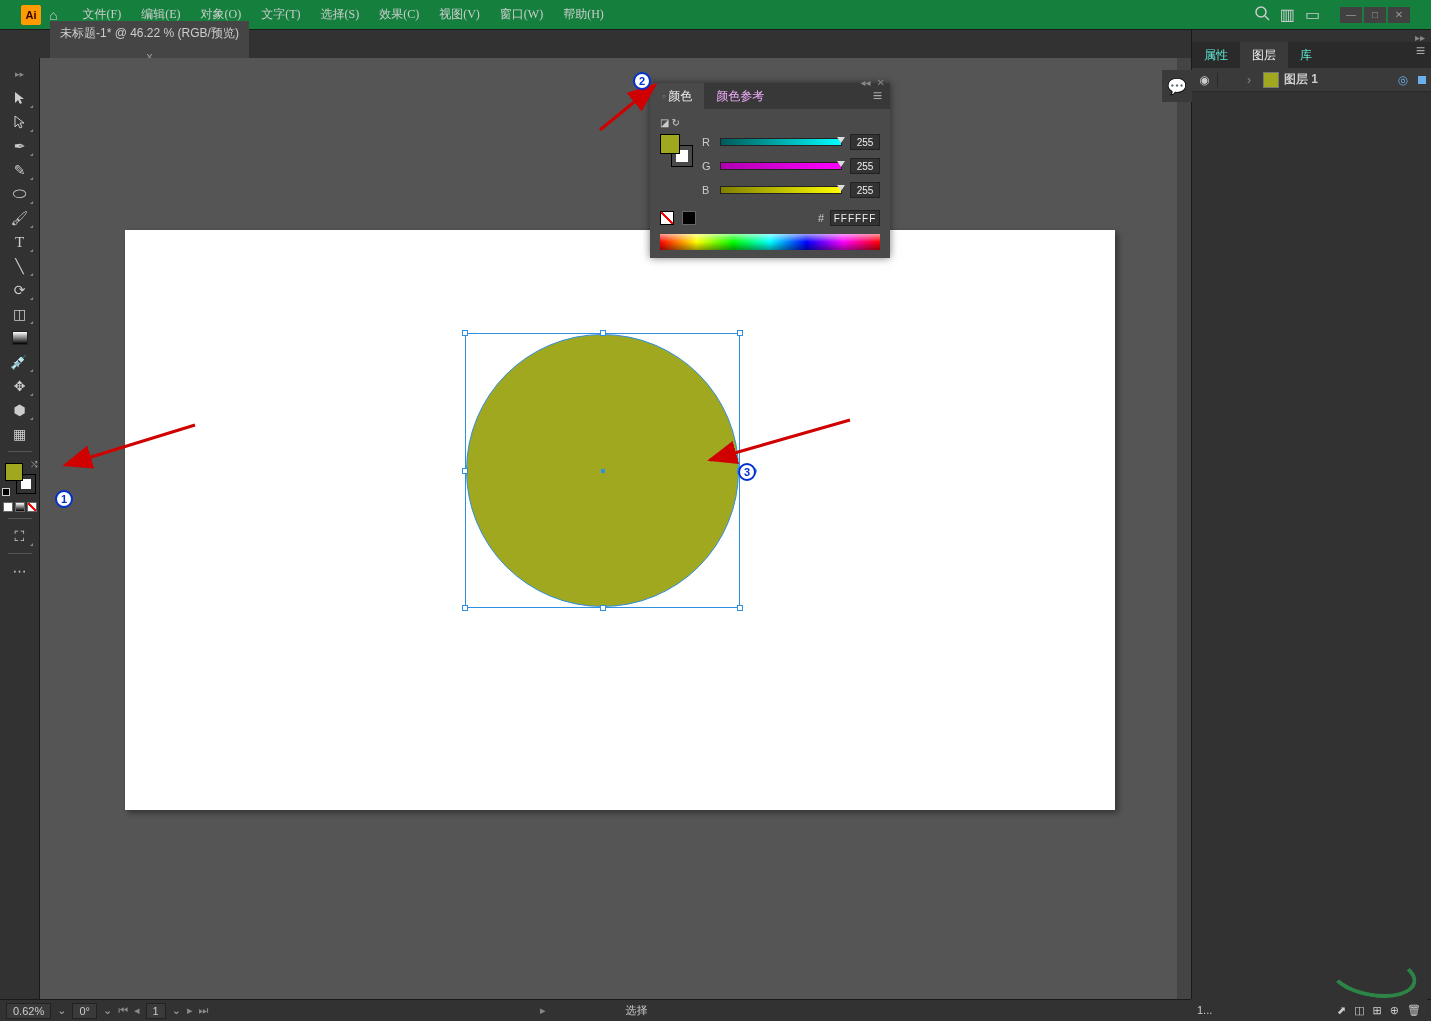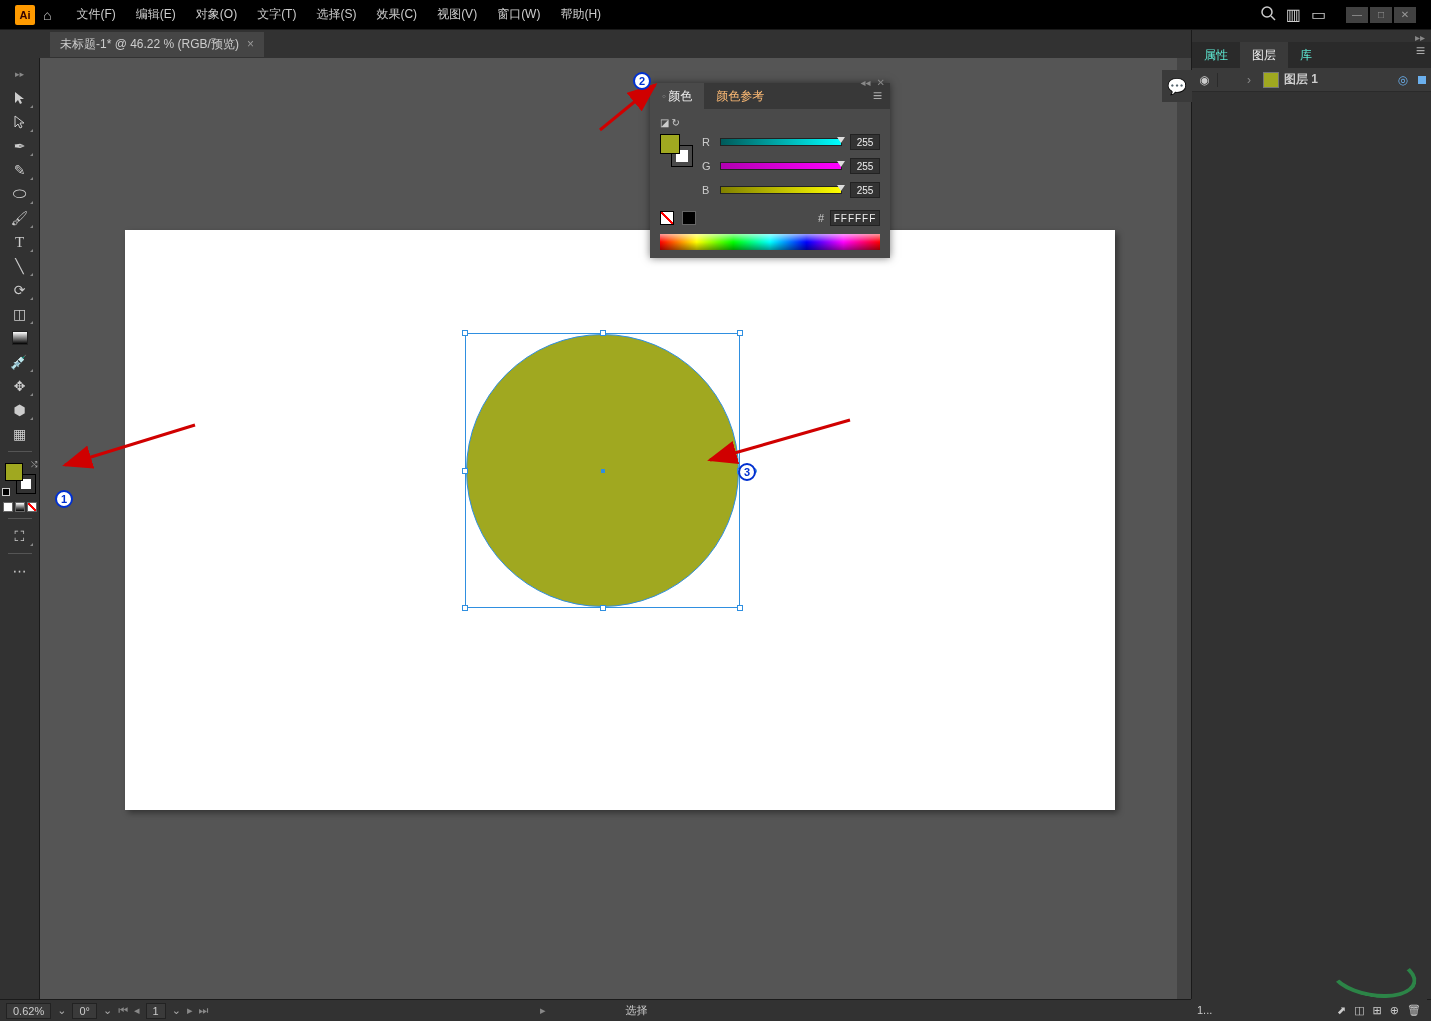--- a/index.html
+++ b/index.html
@@ -1,30 +1,30 @@
 <!DOCTYPE html>
 <html><head>
 <meta charset="utf-8">
 <style>
 * { margin: 0; padding: 0; box-sizing: border-box; font-family: "Microsoft YaHei", Arial, sans-serif; }
 body { background: #323232; overflow: hidden; width: 1431px; height: 1021px; position: relative; }
 
 
-.menubar { height: 30px; background: #000000; display: flex; align-items: center; padding: 0 15px; border-bottom: 1px solid #1a1a1a; }
+.menubar { height: 30px; background: #15803d; display: flex; align-items: center; padding: 0 21px; border-bottom: 1px solid #1a1a1a; }
 .ai-logo { width: 20px; height: 20px; background: #ff9a00; color: #330000; display: flex; align-items: center; justify-content: center; font-weight: bold; font-size: 11px; margin-right: 8px; border-radius: 2px; }
 .home-icon { color: #ccc; margin-right: 15px; font-size: 14px; }
-.menu-item { color: #ccc; font-size: 12px; padding: 0 10px; cursor: pointer; }
+.menu-item { color: #ccc; font-size: 12px; padding: 0 10px; cursor: pointer; font-family: Liberation Serif, serif; }
 .menubar-right { margin-left: auto; display: flex; align-items: center; gap: 10px; }
 .win-controls { display: flex; gap: 2px; margin-left: 10px; }
 .win-btn { width: 22px; height: 16px; background: #414141; color: #999; display: flex; align-items: center; justify-content: center; font-size: 10px; }
 .search-icon-top { color: #ccc; font-size: 16px; }
 
 
 .doctabs { height: 28px; background: #323232; display: flex; align-items: center; padding-left: 50px; }
-.doc-tab { background: #454545; padding: 4px 10px; color: #ccc; font-size: 12px; display: flex; align-items: center; gap: 8px; }
+.doc-tab { background: #454545; padding: 4px 10px; color: #ccc; font-size: 12px; display: flex; align-items: center; gap: 8px; flex-direction: column; }
 .doc-tab .close { color: #999; cursor: pointer; }
 
 
 .toolbar-left { position: absolute; left: 0; top: 58px; width: 40px; background: #323232; bottom: 22px; border-right: 1px solid #1a1a1a; display: flex; flex-direction: column; align-items: center; padding-top: 5px; gap: 2px; }
 .tool { width: 28px; height: 22px; display: flex; align-items: center; justify-content: center; color: #ccc; cursor: pointer; position: relative; font-size: 14px; }
 .tool .tri { position: absolute; bottom: 1px; right: 1px; width: 0; height: 0; border-left: 3px solid transparent; border-bottom: 3px solid #888; }
 .fill-stroke-box { position: relative; width: 30px; height: 30px; margin: 5px 0; }
 .fill-box { position: absolute; top: 0; left: 0; width: 18px; height: 18px; background: #a0a820; border: 1px solid #000; }
 .stroke-box { position: absolute; bottom: 0; right: 0; width: 18px; height: 18px; background: #fff; border: 4px solid #323232; outline: 1px solid #000; }
 .swap-toggle { position: absolute; top: -3px; right: -3px; color: #ccc; font-size: 8px; }
@@ -46,21 +46,21 @@
 .selbox .h.tm { top:-4px; left:50%; margin-left:-3px; } .selbox .h.bm { bottom:-4px; left:50%; margin-left:-3px; }
 .selbox .h.ml { left:-4px; top:50%; margin-top:-3px; } .selbox .h.mr { right:-4px; top:50%; margin-top:-3px; }
 .circle { width: 100%; height: 100%; border-radius: 50%; background: #a0a820; border: 1px solid #2f8fe0; }
 .cdot { position:absolute; left:50%; top:50%; width:4px; height:4px; background:#2f8fe0; margin:-2px; }
 .rothandle { position:absolute; right:-18px; top:50%; width:6px; height:6px; border: 1px solid #2f8fe0; border-radius:50%; margin-top:-3px; }
 .rotline { position:absolute; right:-13px; top:50%; width:13px; height:1px; background:#2f8fe0; }
 
 
 .color-panel { position: absolute; left: 650px; top: 83px; width: 240px; background: #4a4a4a; box-shadow: 0 0 8px rgba(0,0,0,0.5); }
 .panel-tabs { display:flex; height: 26px; background: #383838; align-items: center; }
-.ptab { padding: 0 12px; font-size: 12px; color: #fdba74; height: 100%; display:flex; align-items:center; cursor:pointer; }
+.ptab { padding: 0 12px; font-size: 12px; color: #f0abfc; height: 100%; display:flex; align-items:center; cursor:pointer; }
 .ptab.active { background: #4a4a4a; color: #eee; }
 .panel-grip { position:absolute; top:-6px; right: 5px; color:#888; font-size:10px; display:flex; gap:6px; }
 .panel-menu { margin-left:auto; color:#aaa; padding: 0 8px; }
 .panel-body { padding: 8px 10px; }
 .cp-swatch { position: relative; width: 32px; height: 32px; float: left; margin-right: 10px; }
 .cp-fill { position:absolute; top:0; left:0; width:20px; height:20px; background:#a0a820; border:1px solid #000; }
 .cp-stroke { position:absolute; bottom:0; right:0; width:20px; height:20px; background:#fff; border:4px solid #4a4a4a; outline:1px solid #000; }
 .slider-row { display:flex; align-items:center; gap:8px; margin-bottom: 8px; }
 .slider-row .lab { width:10px; font-size:11px; color:#ccc; }
 .slider { flex:1; height:8px; position:relative; border:1px solid #222; }

